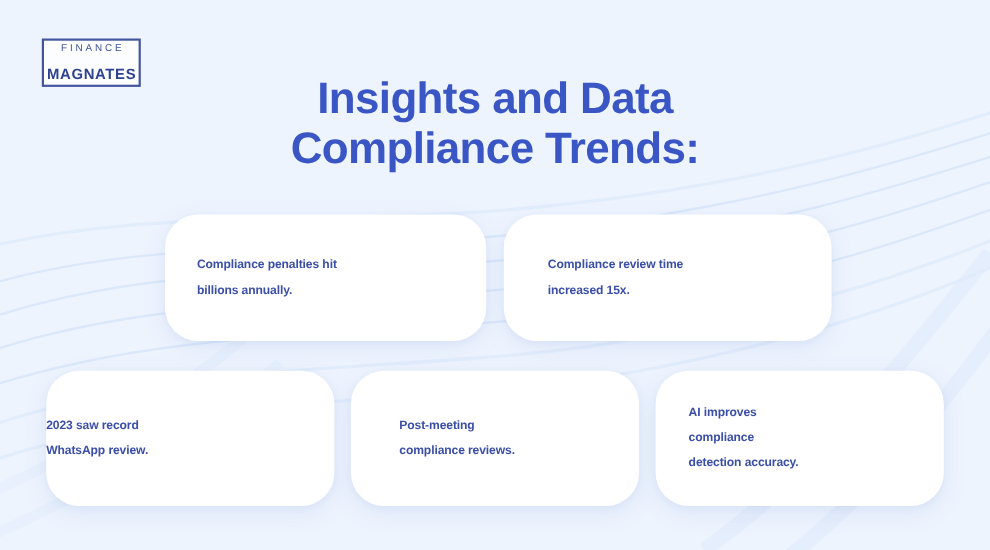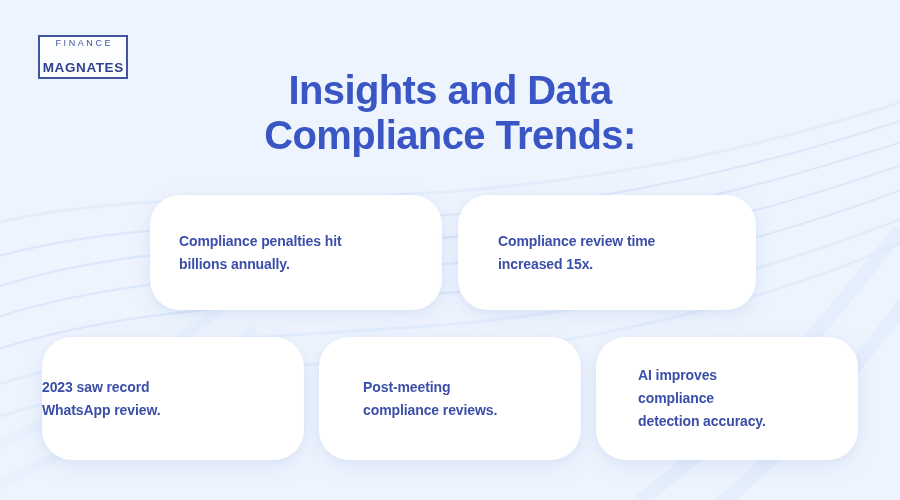--- a/index.html
+++ b/index.html
@@ -70,21 +70,21 @@
     position:absolute;
     background:#ffffff;
     border-radius:30px;
     box-shadow:0 6px 22px rgba(80,120,200,0.10),
                0 2px 6px rgba(80,120,200,0.05);
     display:flex;
     align-items:center;
   }
   .card .ctext {
     color:#3b4ea8;
-    font-size:14px;
+    font-size:11px;
     font-weight:600;
     line-height:23px;
     letter-spacing:-0.1px;
   }
   .card .ctext .cline { display:block; white-space:pre; }
 
   
   #card-0 { left:150px; top:195px; width:292px; height:115px; }
   #card-0 .ctext { padding-left:29px; }
 
@@ -92,21 +92,21 @@
   #card-1 .ctext { padding-left:40px; }
 
   
   #card-2 { left:42px;  top:337px; width:262px; height:123px; }
   #card-2 .ctext { }
 
   #card-3 { left:319px; top:337px; width:262px; height:123px; }
   #card-3 .ctext { padding-left:44px; }
 
   #card-4 { left:596px; top:337px; width:262px; height:123px; }
-  #card-4 .ctext { padding-left:42px; }
+  #card-4 .ctext { padding-left:30px; }
 </style>
 </head>
 <body>
 
 <div id="stage">
 
   <svg id="bg-swoosh" viewBox="0 0 900 500" preserveAspectRatio="none" aria-hidden="true">
     <g fill="none" stroke="#dae7fa" stroke-width="2.2" opacity="0.9">
       <path d="M -40 300 C 140 230, 330 255, 520 230 C 690 208, 800 175, 940 130"></path>
       <path d="M -40 330 C 150 258, 345 282, 540 254 C 705 230, 815 196, 945 150"></path>

